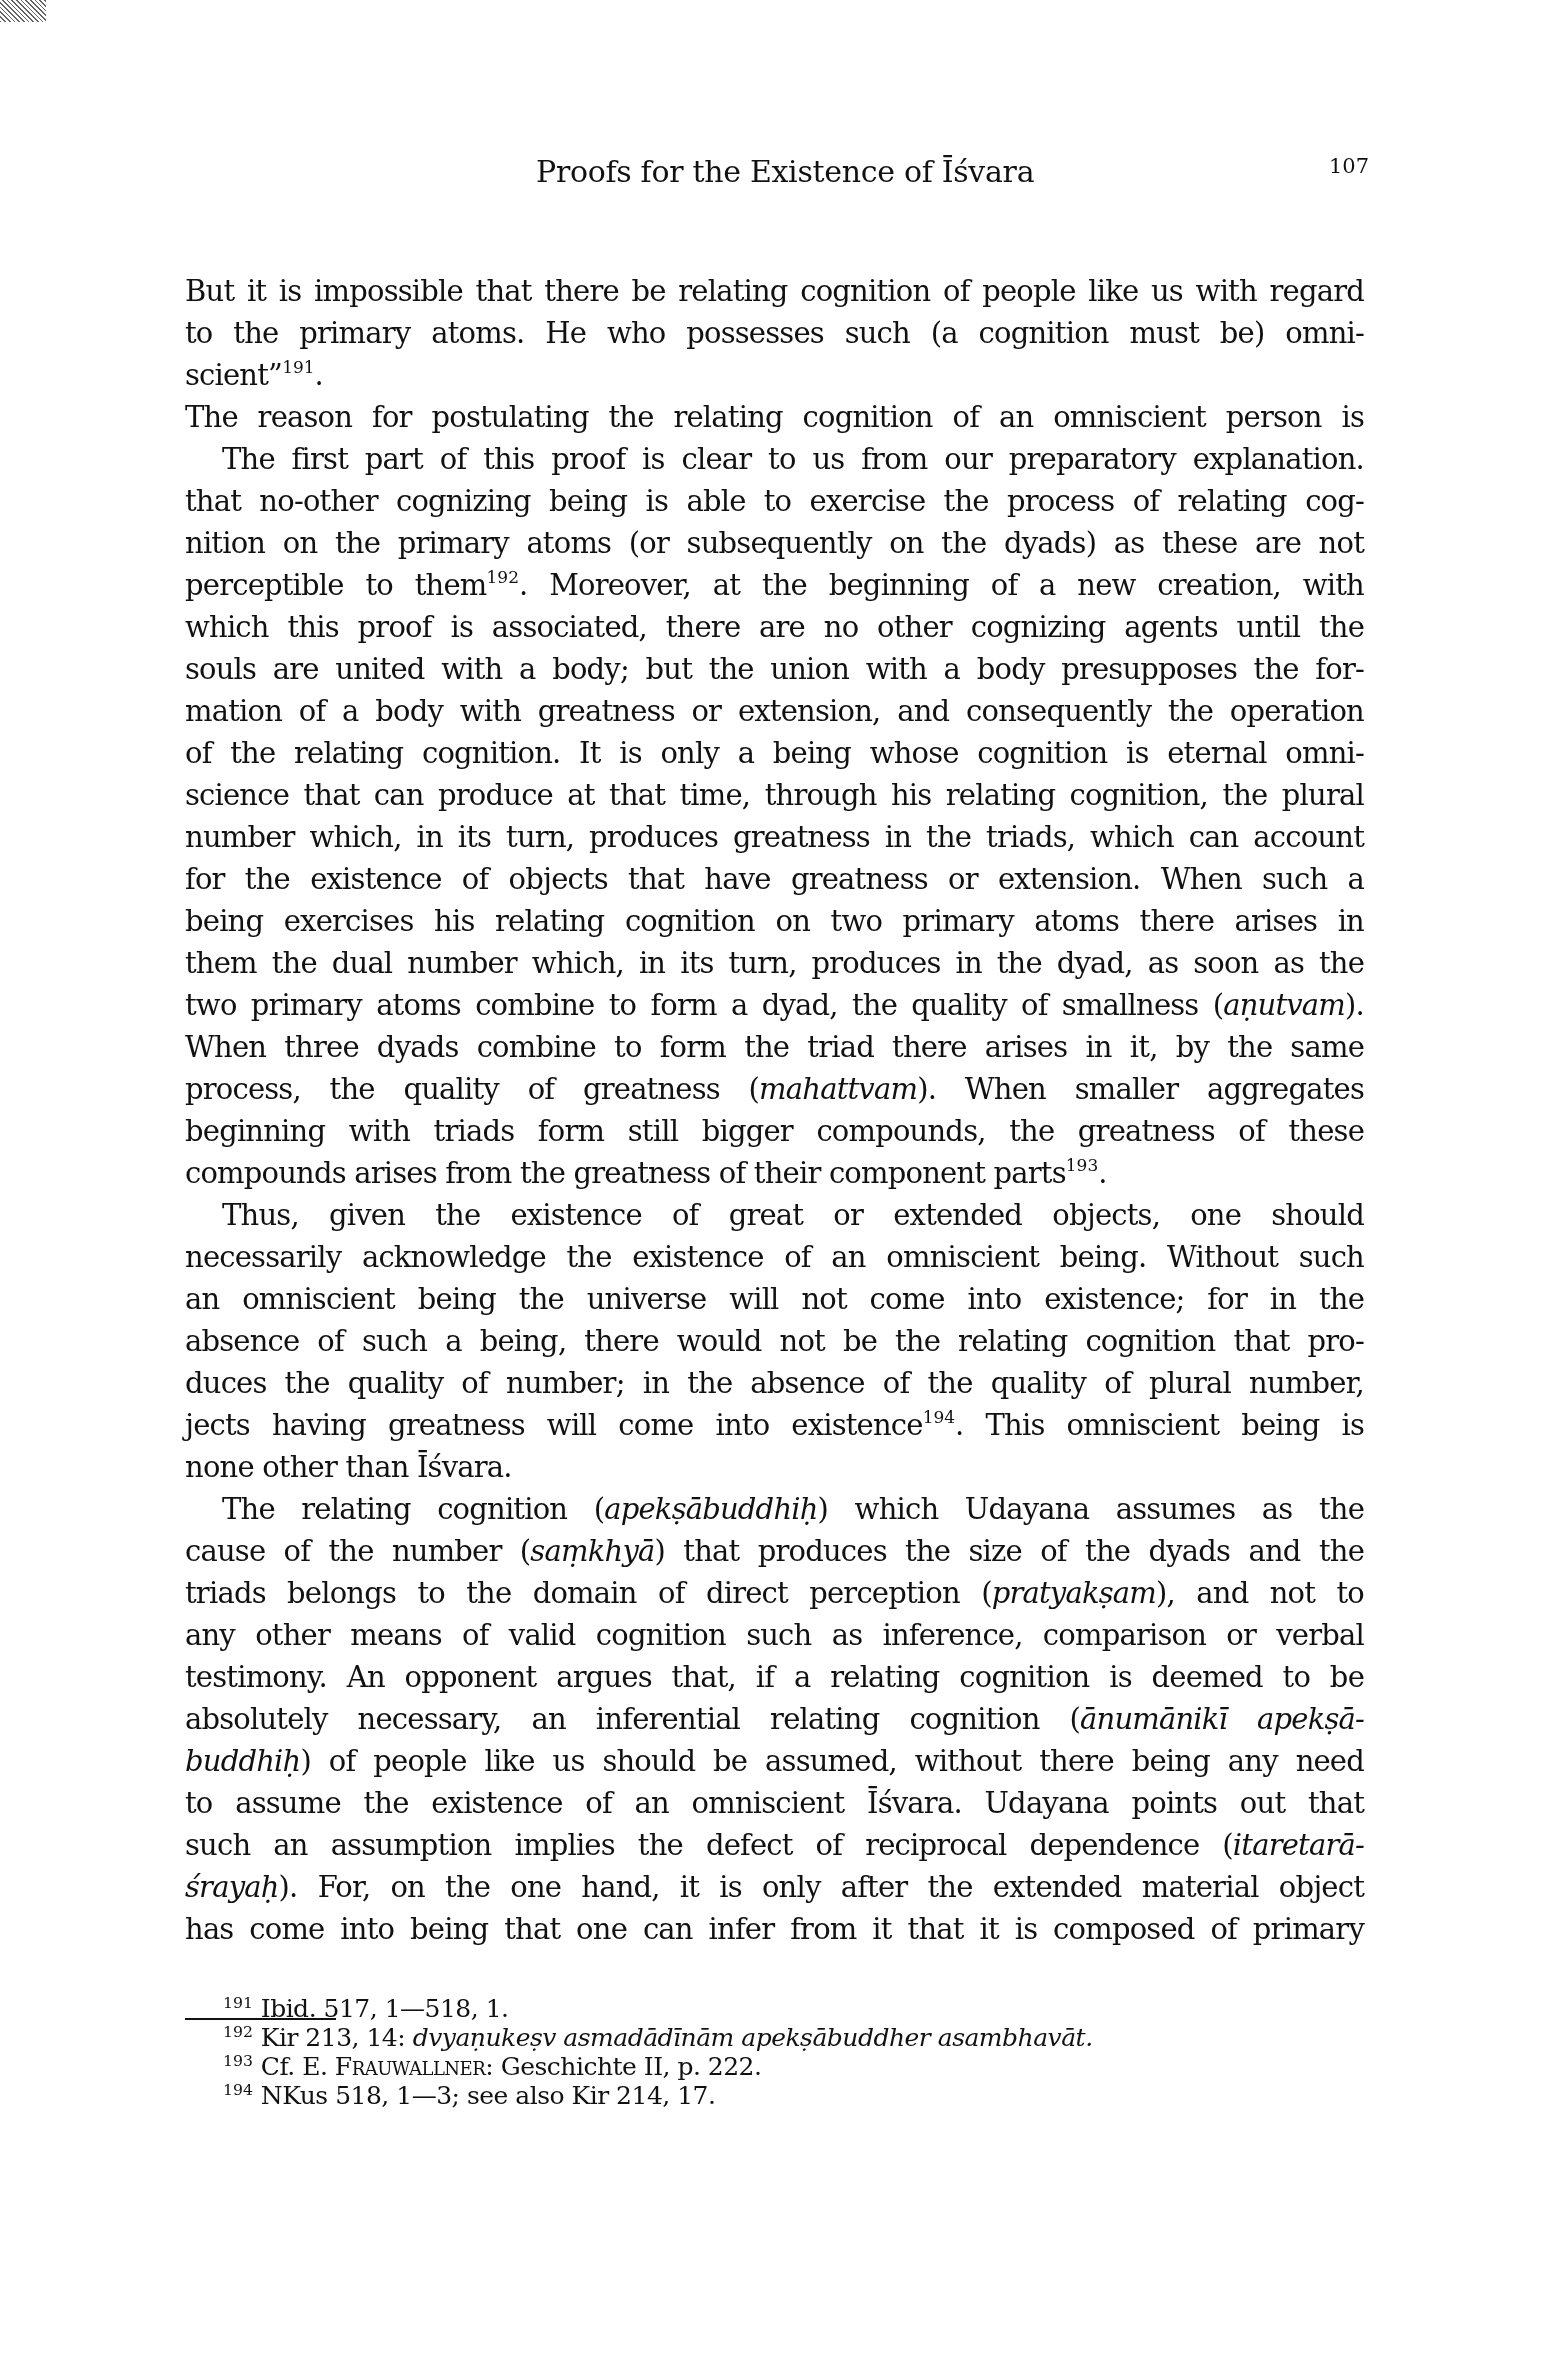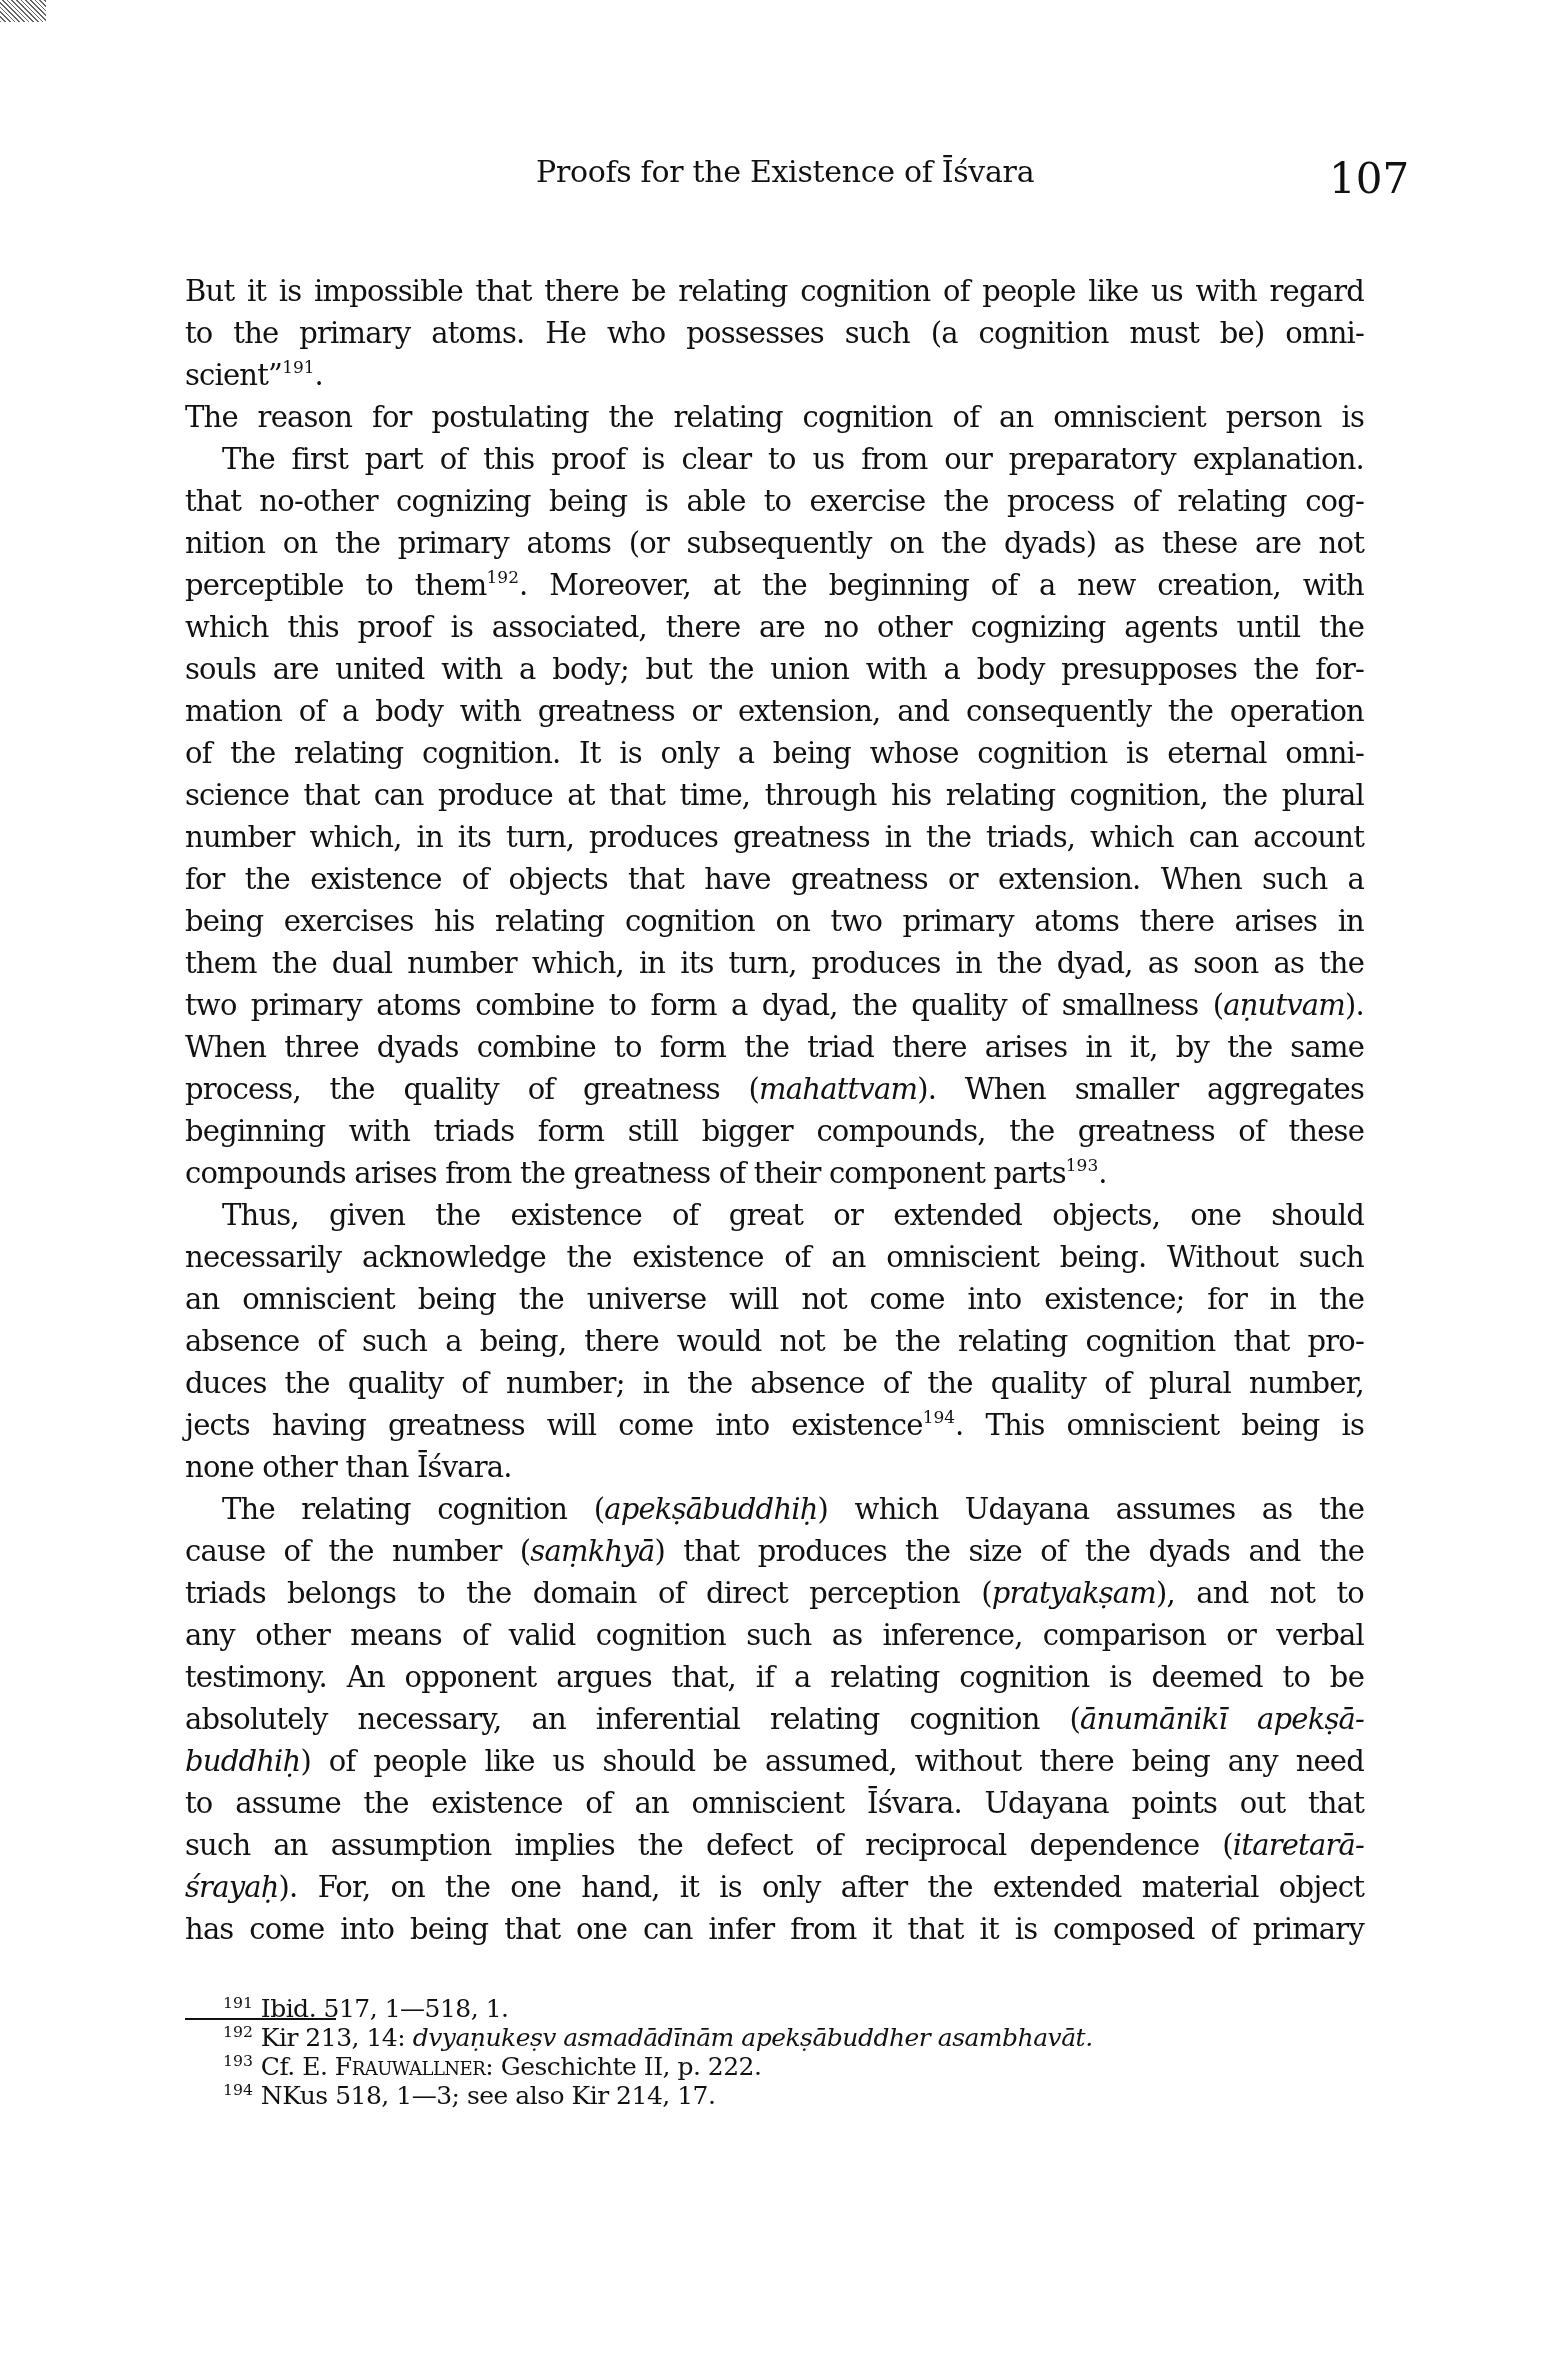--- a/index.html
+++ b/index.html
@@ -1,20 +1,20 @@
 <!DOCTYPE html>
 <html style="font-size:10.4px"><head>
 <meta charset="utf-8">
 <style>
   html, body { margin: 0; padding: 0; background: #ffffff; }
   body { width: 1567px; height: 2354px; position: relative; overflow: hidden; }
   .page { position: absolute; left: 0; top: 0; width: 1567px; height: 2354px; background: #fff; color: #111;
           font-family: "DejaVu Serif", "Liberation Serif", serif; }
   .running-head { position: absolute; top: 154px; left: 520px; font-size: 30px; letter-spacing: -0.3px; margin-left: 16px; }
-  .page-number { position: absolute; top: 154px; left: 1329px; font-size: 42px; }
+  .page-number { position: absolute; top: 154px; left: 1329px; font-size: 21px; }
   .body-text { position: absolute; left: 185px; top: 238px; width: 1179px; font-size: 29px; line-height: 42px; letter-spacing: -0.8px; margin-top: 32px; }
   .line { display: block; white-space: nowrap; text-align: justify; text-align-last: justify; width: 1179px; height: 42px; }
   .line.last { text-align-last: left; }
   .line.indent { padding-left: 37px; width: 1142px; }
   sup { font-size: 17px; vertical-align: 0; position: relative; top: -11.7px; letter-spacing: 0; }
   i { font-style: italic; }
   .rule { position: absolute; left: 185px; top: 2018px; width: 151px; height: 2px; background: #111; }
   .footnotes { position: absolute; left: 223px; top: 1996px; font-size: 25px; line-height: 26px; letter-spacing: -0.5px; }
   .fn { display: block; white-space: nowrap; }
   .fn sup { font-size: 15.7px; top: -9.1px; margin-right: 7.8px; }

